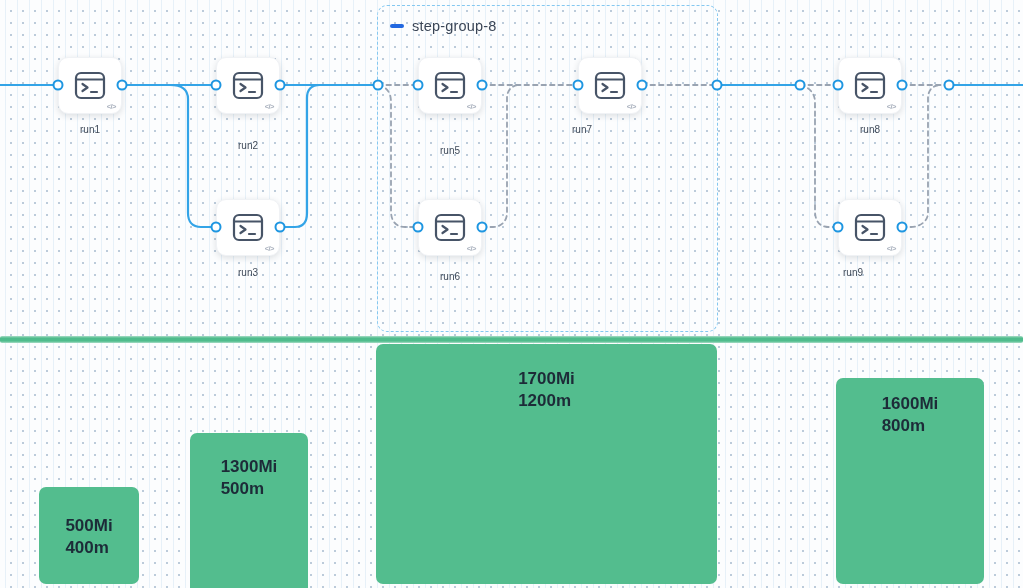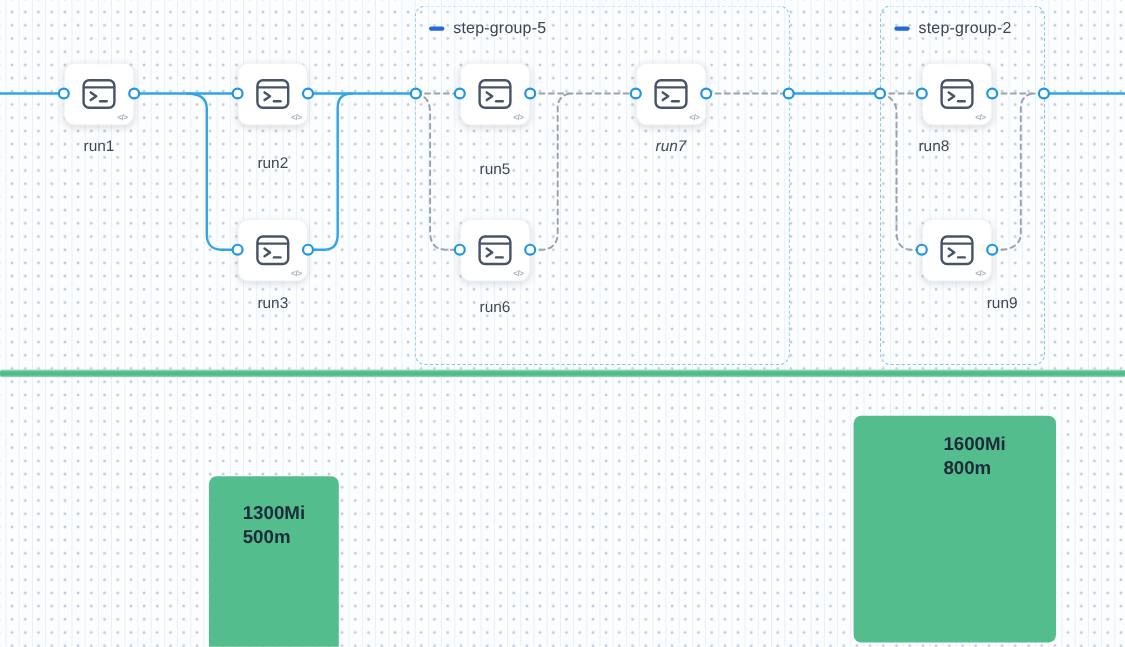--- a/index.html
+++ b/index.html
@@ -26,21 +26,21 @@
     border:1px solid #f0f2f5;box-sizing:border-box;
     box-shadow:0 2px 6px rgba(30,41,59,.14);
     display:flex;justify-content:center;
   }
   .term-icon{margin-top:13px;}
   .code-badge{
     position:absolute;right:5px;bottom:2px;font-size:7.5px;font-weight:bold;
     color:#a8b0bd;letter-spacing:-.5px;
   }
   .node-label{
-    position:absolute;width:64px;text-align:center;font-size:14px;color:#3f4a59;
+    position:absolute;width:64px;text-align:center;font-size:10px;color:#3f4a59;
   }
   .port{
     position:absolute;width:7px;height:7px;background:#fff;
     border:2.6px solid #1e96e1;border-radius:50%;
     transform:translate(-50%,-50%);box-sizing:content-box;
   }
   .separator{
     position:absolute;left:0;top:336px;width:1023px;height:7px;
     background:linear-gradient(#aaddc7,#4fbc8c 30%,#4fbc8c 72%,#aaddc7);
     border-radius:2px;
@@ -77,27 +77,21 @@
       <path d="M800 85 H838"></path>
       <path d="M800 85 C810 87 815 94 815 102 V211 C815 220 819 227 828 227 H838"></path>
       <path d="M902 85 H949"></path>
       <path d="M902 227 H911 C920 227 928 221 928 213 V98 C928 90 933 85 941 85"></path>
     </g>
   </svg>
 
   <div class="group" style="left:377px;top:5px;width:341px;height:327px;">
     <div class="group-head">
       <span class="group-dash"></span>
-      <span class="group-title">step-group-5</span>
-    </div>
-  </div>
-  <div class="group" style="left:800px;top:5px;width:150px;height:327px;">
-    <div class="group-head">
-      <span class="group-dash"></span>
-      <span class="group-title">step-group-2</span>
+      <span class="group-title">step-group-8</span>
     </div>
   </div>
 
   <div class="node" style="left:58px;top:57px;">
     <svg class="term-icon" width="32" height="29" viewBox="0 0 32 29">
       <rect x="2" y="2" width="28" height="25" rx="5" fill="none" stroke="#475467" stroke-width="2.2"></rect>
       <line x1="2" y1="8.5" x2="30" y2="8.5" stroke="#475467" stroke-width="2"></line>
       <polyline points="8.5,13 13.5,16.5 8.5,20" fill="none" stroke="#475467" stroke-width="2.2" stroke-linecap="round" stroke-linejoin="round"></polyline>
       <line x1="17" y1="21" x2="23" y2="21" stroke="#475467" stroke-width="2.2" stroke-linecap="round"></line>
     </svg>
@@ -151,43 +145,43 @@
 
   <div class="node" style="left:578px;top:57px;">
     <svg class="term-icon" width="32" height="29" viewBox="0 0 32 29">
       <rect x="2" y="2" width="28" height="25" rx="5" fill="none" stroke="#475467" stroke-width="2.2"></rect>
       <line x1="2" y1="8.5" x2="30" y2="8.5" stroke="#475467" stroke-width="2"></line>
       <polyline points="8.5,13 13.5,16.5 8.5,20" fill="none" stroke="#475467" stroke-width="2.2" stroke-linecap="round" stroke-linejoin="round"></polyline>
       <line x1="17" y1="21" x2="23" y2="21" stroke="#475467" stroke-width="2.2" stroke-linecap="round"></line>
     </svg>
     <span class="code-badge">&lt;/&gt;</span>
   </div>
-  <div class="node-label" style="left:578px;top:124px;font-style:italic;">run7</div>
+  <div class="node-label" style="left:550px;top:124px;">run7</div>
 
   <div class="node" style="left:838px;top:57px;">
     <svg class="term-icon" width="32" height="29" viewBox="0 0 32 29">
       <rect x="2" y="2" width="28" height="25" rx="5" fill="none" stroke="#475467" stroke-width="2.2"></rect>
       <line x1="2" y1="8.5" x2="30" y2="8.5" stroke="#475467" stroke-width="2"></line>
       <polyline points="8.5,13 13.5,16.5 8.5,20" fill="none" stroke="#475467" stroke-width="2.2" stroke-linecap="round" stroke-linejoin="round"></polyline>
       <line x1="17" y1="21" x2="23" y2="21" stroke="#475467" stroke-width="2.2" stroke-linecap="round"></line>
     </svg>
     <span class="code-badge">&lt;/&gt;</span>
   </div>
-  <div class="node-label" style="left:817px;top:124px;">run8</div>
+  <div class="node-label" style="left:838px;top:124px;">run8</div>
 
   <div class="node" style="left:838px;top:199px;">
     <svg class="term-icon" width="32" height="29" viewBox="0 0 32 29">
       <rect x="2" y="2" width="28" height="25" rx="5" fill="none" stroke="#475467" stroke-width="2.2"></rect>
       <line x1="2" y1="8.5" x2="30" y2="8.5" stroke="#475467" stroke-width="2"></line>
       <polyline points="8.5,13 13.5,16.5 8.5,20" fill="none" stroke="#475467" stroke-width="2.2" stroke-linecap="round" stroke-linejoin="round"></polyline>
       <line x1="17" y1="21" x2="23" y2="21" stroke="#475467" stroke-width="2.2" stroke-linecap="round"></line>
     </svg>
     <span class="code-badge">&lt;/&gt;</span>
   </div>
-  <div class="node-label" style="left:879px;top:267px;">run9</div>
+  <div class="node-label" style="left:821px;top:267px;">run9</div>
 
   <div class="port" style="left:58px;top:85px;"></div>
   <div class="port" style="left:122px;top:85px;"></div>
   <div class="port" style="left:216px;top:85px;"></div>
   <div class="port" style="left:280px;top:85px;"></div>
   <div class="port" style="left:216px;top:227px;"></div>
   <div class="port" style="left:280px;top:227px;"></div>
   <div class="port" style="left:378px;top:85px;"></div>
   <div class="port" style="left:717px;top:85px;"></div>
   <div class="port" style="left:418px;top:85px;"></div>
@@ -198,26 +192,38 @@
   <div class="port" style="left:642px;top:85px;"></div>
   <div class="port" style="left:800px;top:85px;"></div>
   <div class="port" style="left:949px;top:85px;"></div>
   <div class="port" style="left:838px;top:85px;"></div>
   <div class="port" style="left:902px;top:85px;"></div>
   <div class="port" style="left:838px;top:227px;"></div>
   <div class="port" style="left:902px;top:227px;"></div>
 
   <div class="separator"></div>
 
+  <div class="bar" style="left:39px;top:487px;width:100px;height:97px;">
+    <div class="bar-label" style="margin-top:28px;">
+      <div>500Mi</div>
+      <div>400m</div>
+    </div>
+  </div>
   <div class="bar" style="left:190px;top:417px;width:118px;height:167px;margin-top:16px;">
     <div class="bar-label" style="margin-top:23px;">
       <div>1300Mi</div>
       <div>500m</div>
     </div>
   </div>
-  <div class="bar" style="left:776px;top:378px;width:148px;height:206px;padding-left:36px;">
+  <div class="bar" style="left:376px;top:344px;width:341px;height:240px;">
+    <div class="bar-label" style="margin-top:24px;">
+      <div>1700Mi</div>
+      <div>1200m</div>
+    </div>
+  </div>
+  <div class="bar" style="left:836px;top:378px;width:148px;height:206px;">
     <div class="bar-label" style="margin-top:15px;">
       <div>1600Mi</div>
       <div>800m</div>
     </div>
   </div>
 
 </div>
 
 </body></html>

